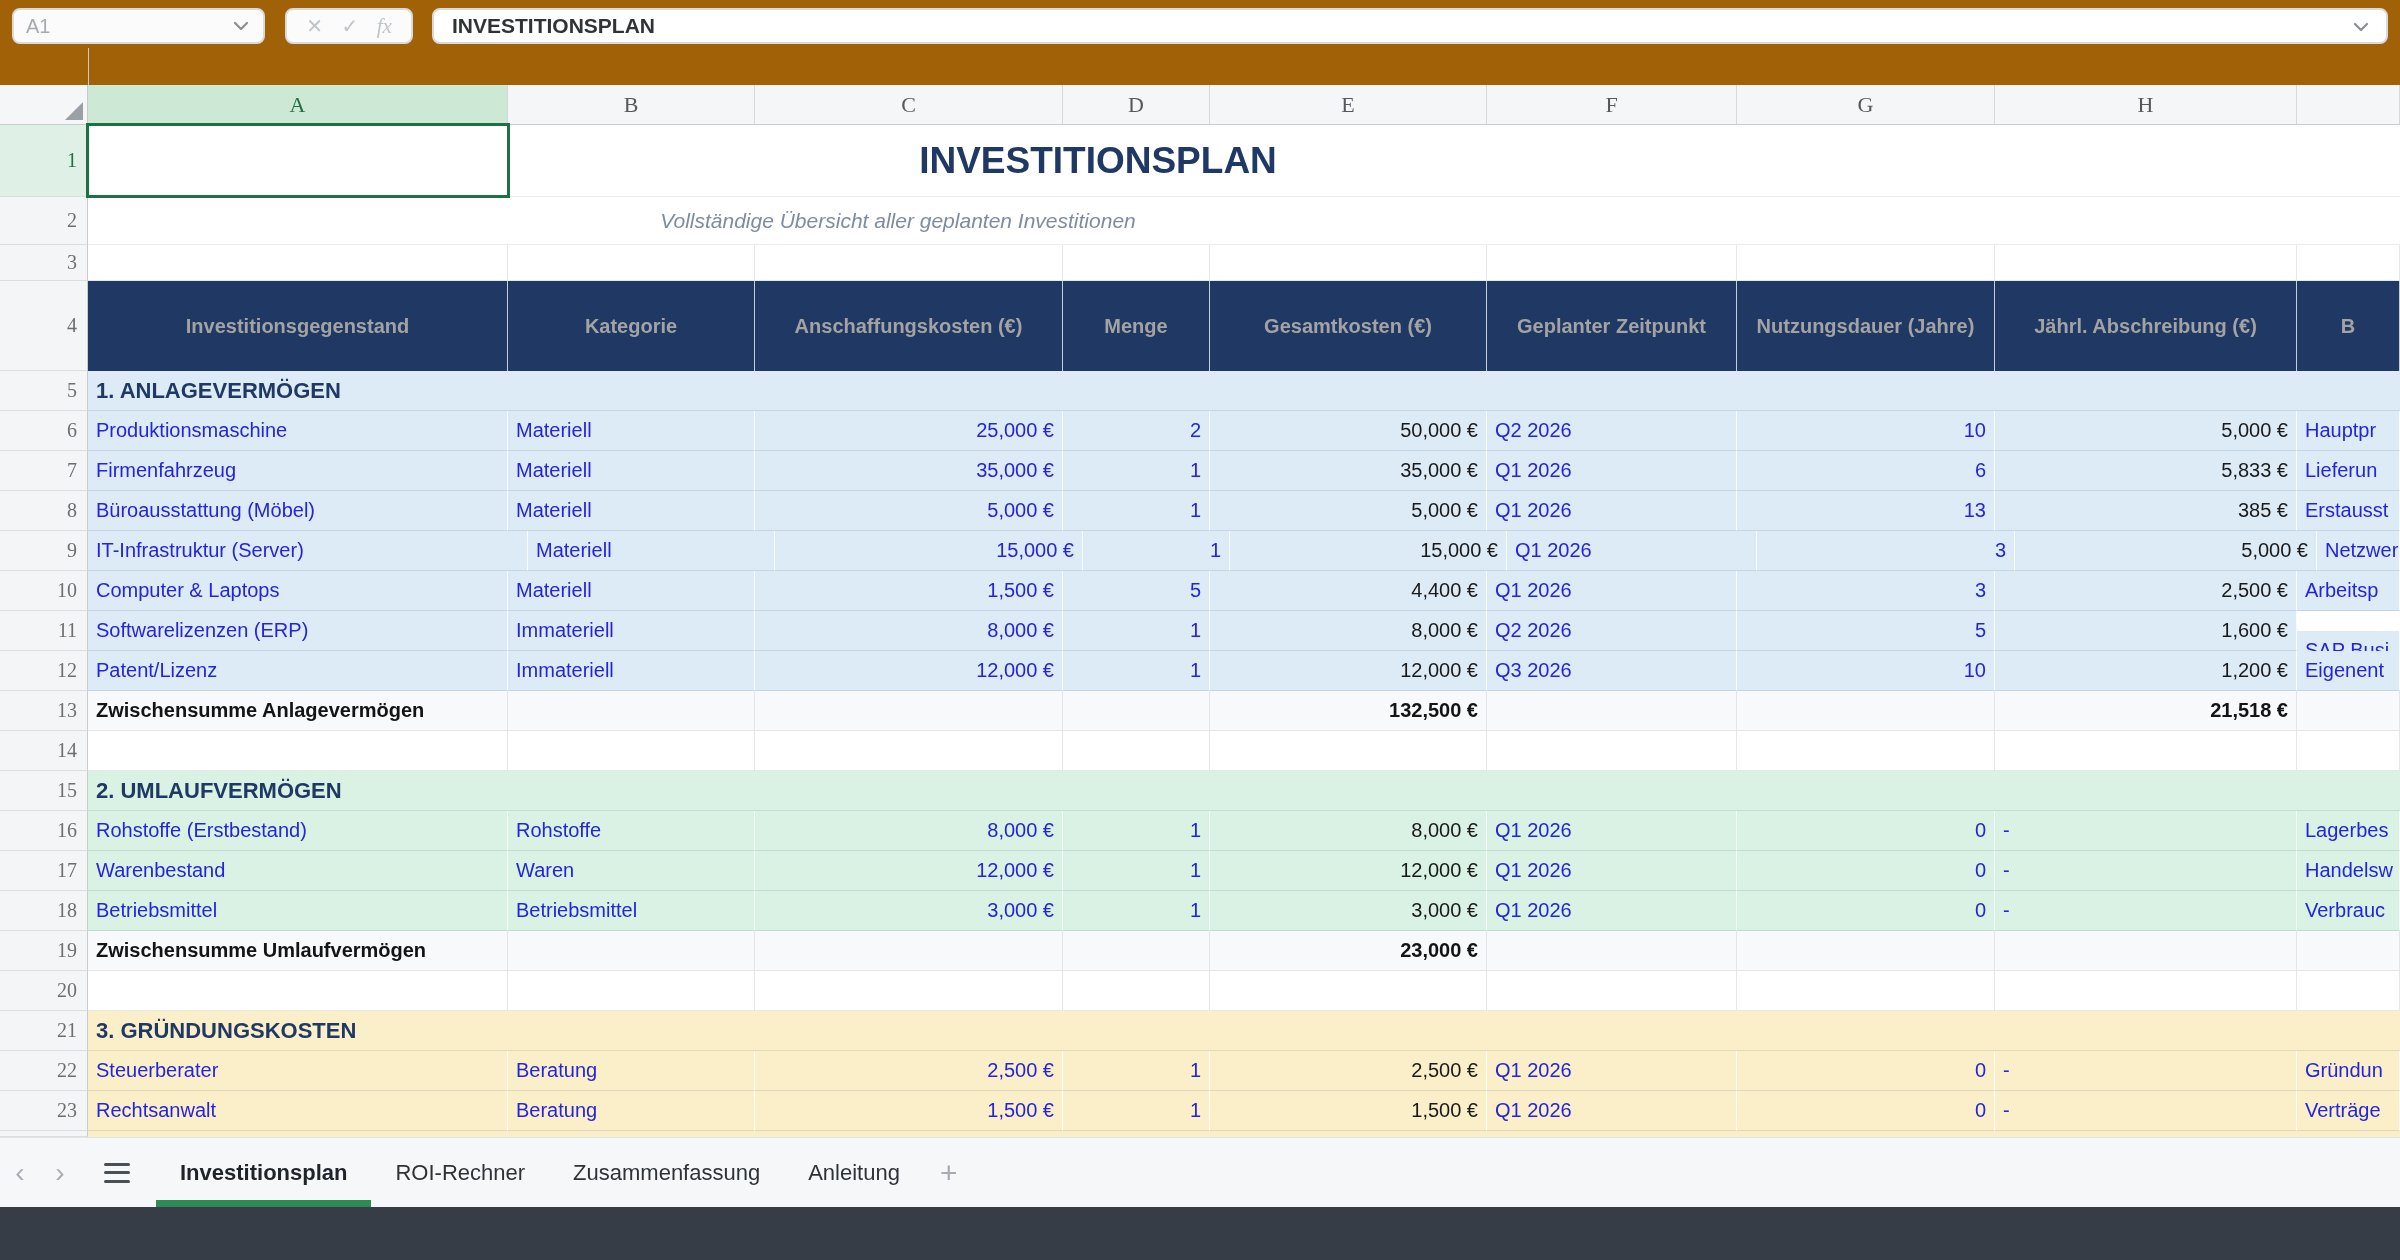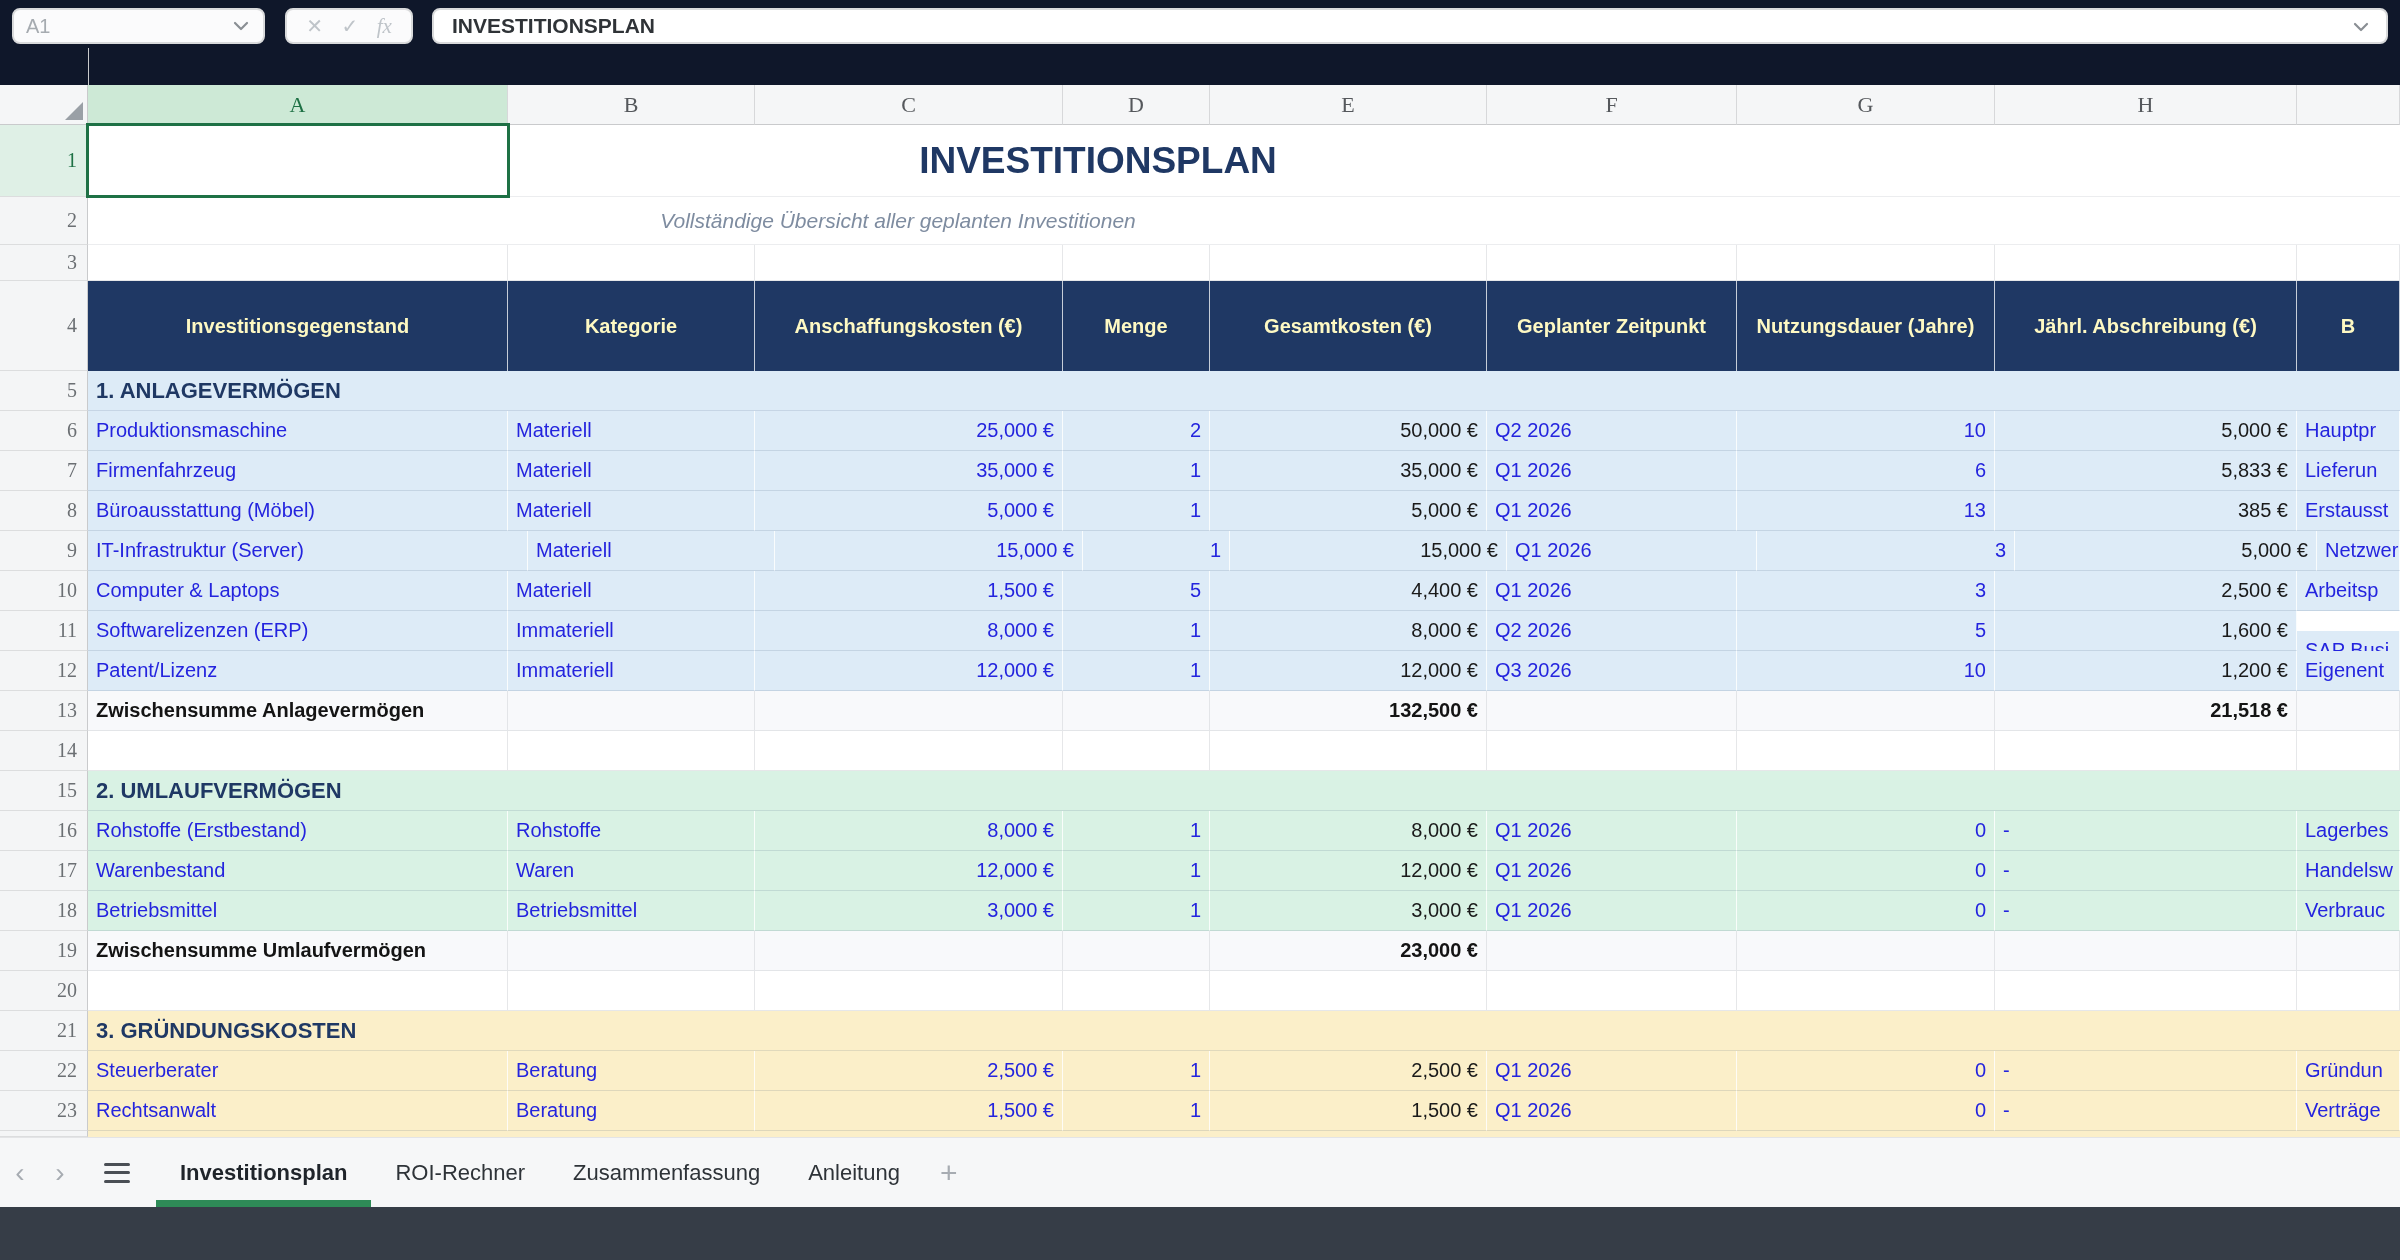--- a/index.html
+++ b/index.html
@@ -11,21 +11,21 @@
     --grid-light:#E6E7E9;
     --gutter-bg:#F4F5F6;
     --gutter-line:#C9CACC;
     --accent:#1E7145;
   }
   *{margin:0;padding:0;box-sizing:border-box;}
   body{font-family:"Liberation Sans",sans-serif;background:#fff;}
   .app{position:relative;width:2400px;height:1260px;overflow:hidden;background:#fff;}
 
   
-  .topbar{position:relative;height:85px;background:#0f172a;padding-left:40px;}
+  .topbar{position:relative;height:85px;background:#a16207;padding-left:40px;}
   .namebox{position:absolute;left:12px;top:8px;width:253px;height:36px;border:2px solid #D9DADB;border-radius:8px;background:#FBFBFC;display:flex;align-items:center;padding:0 12px;}
   .namebox .nb-text{font-size:20px;color:#A6ABB0;flex:1;}
   .fnbox{position:absolute;left:285px;top:8px;width:128px;height:36px;border:2px solid #D9DADB;border-radius:8px;background:#FBFBFC;display:flex;align-items:center;justify-content:space-around;padding:0 10px;color:#BFC4C9;}
   .fnbox .fn-x{font-size:20px;}
   .fnbox .fn-check{font-size:20px;}
   .fnbox .fn-fx{font-family:"Liberation Serif",serif;font-style:italic;font-size:21px;}
   .formulabox{position:absolute;left:432px;top:8px;width:1956px;height:36px;border:2px solid #D9DADB;border-radius:8px;background:#fff;display:flex;align-items:center;padding:0 46px 0 18px;}
   .formulabox .f-text{font-size:21px;font-weight:600;color:#2F3337;}
   .formulabox .f-chev{position:absolute;right:14px;top:9px;}
   .chev-svg{display:block;}
@@ -52,21 +52,21 @@
   .trow.title .mcell{justify-content:center;padding-right:300px;font-size:37px;font-weight:bold;color:var(--navy);}
   .trow.subtitle .mcell{justify-content:center;padding-right:700px;font-size:21px;font-style:italic;color:#7E8CA0;}
   .trow.section .mcell{font-size:22px;font-weight:bold;color:var(--navy);border-bottom:1px solid rgba(31,56,100,0.12);}
   .trow.sliver .mcell{border-bottom:0;}
 
   .trow.blue .mcell,  .trow.blue .cell{background:var(--blue-bg);}
   .trow.green .mcell, .trow.green .cell{background:var(--green-bg);}
   .trow.yellow .mcell,.trow.yellow .cell{background:var(--yellow-bg);}
   .trow.data .cell{border-right:1px solid rgba(255,255,255,0.85);border-bottom:1px solid rgba(31,56,100,0.13);}
 
-  .trow.header .cell{background:var(--navy);color:#fef9c3;font-weight:bold;justify-content:center;text-align:center;white-space:normal;line-height:1.3;padding:0 10px;border-right:1px solid rgba(255,255,255,0.75);border-bottom:0;}
+  .trow.header .cell{background:var(--navy);color:#a3a3a3;font-weight:bold;justify-content:center;text-align:center;white-space:normal;line-height:1.3;padding:0 10px;border-right:1px solid rgba(255,255,255,0.75);border-bottom:0;}
   .trow.subtotal .cell{background:#F8F9FB;border-color:#E3E5E8;font-weight:bold;color:#141414;}
 
   .sel-box{position:absolute;left:86px;top:38px;width:424px;height:75px;border:3px solid var(--accent);pointer-events:none;}
 
   
   .tabbar{position:relative;height:70px;background:#F6F7F8;display:flex;align-items:center;border-top:1px solid #E3E4E6;}
   .nav-chev{width:40px;text-align:center;font-size:28px;color:#A7ACB2;line-height:70px;}
   .burger{width:26px;height:20px;display:flex;flex-direction:column;justify-content:space-between;margin:0 26px 0 24px;}
   .burger span{display:block;height:3px;background:#4A4F55;border-radius:2px;}
   .tab{position:relative;height:100%;display:flex;align-items:center;padding:0 24px;font-size:22px;color:#2E3338;}

